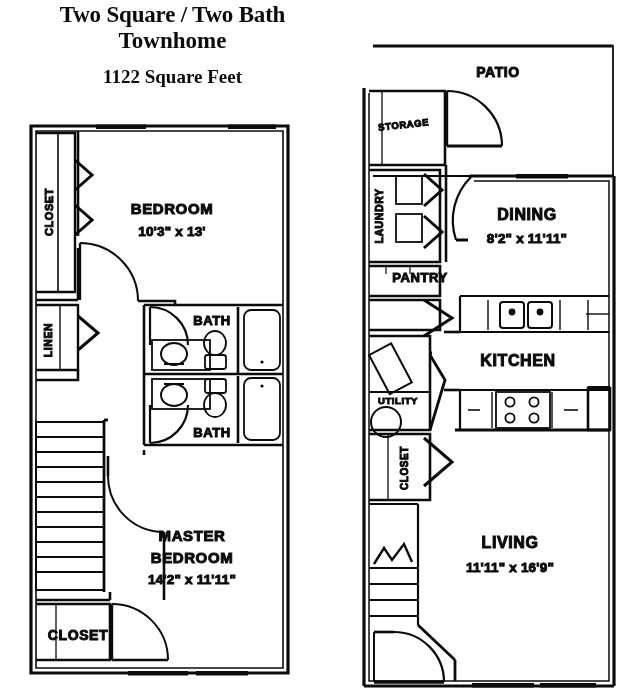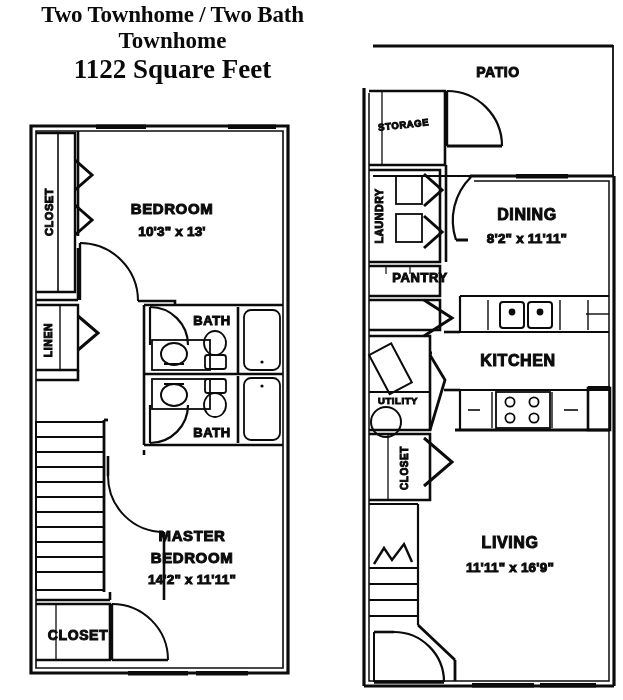--- a/index.html
+++ b/index.html
@@ -22,42 +22,42 @@
     width: 345px;
     text-align: center;
     font-family: "Liberation Serif", serif;
     font-weight: bold;
     color: #0a0a0a;
     line-height: 1.12;
   }
   #title-block .tline { display: block; white-space: nowrap; }
   #title-line-1 { font-size: 23px; letter-spacing: -0.2px; }
   #title-line-2 { font-size: 23px; text-align: center; }
-  #title-line-3 { font-size: 27px; }
+  #title-line-3 { font-size: 19px; margin-top: 12px; }
   svg { position: absolute; left: 0; top: 0; display: block; }
   .rmlabel {
     font-family: "Liberation Sans", sans-serif;
     font-weight: bold;
     fill: #0b0b0b;
     letter-spacing: 0.6px;
   }
   .rmdim {
     font-family: "Liberation Sans", sans-serif;
     font-weight: bold;
     fill: #0b0b0b;
     letter-spacing: 0.2px;
   }
 </style>
 </head>
 <body>
 
 <div id="root">
 
   <div id="title-block">
-    <span class="tline" id="title-line-1">Two Townhome / Two Bath</span>
+    <span class="tline" id="title-line-1">Two Square / Two Bath</span>
     <span class="tline" id="title-line-2">Townhome</span>
     <span class="tline" id="title-line-3">1122 Square Feet</span>
   </div>
 
   <svg width="623" height="700" viewBox="0 0 623 700">
 
     <g fill="none" stroke="#0b0b0b" stroke-linecap="butt">
 
       <g stroke-width="3.2">
         <path d="M31,126 L288,126 L288,673 L31,673 Z"></path>

